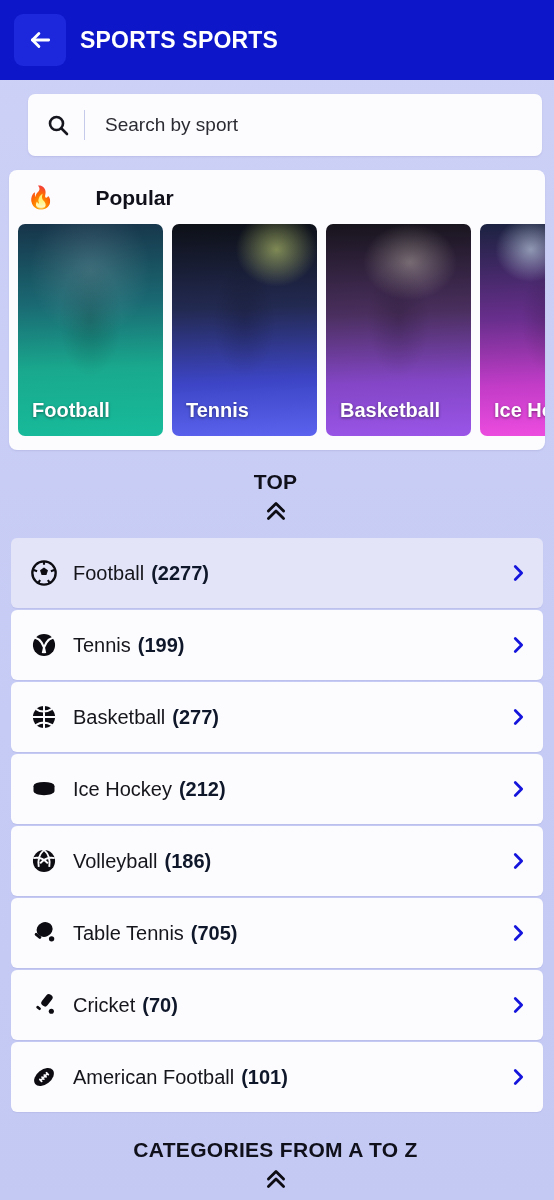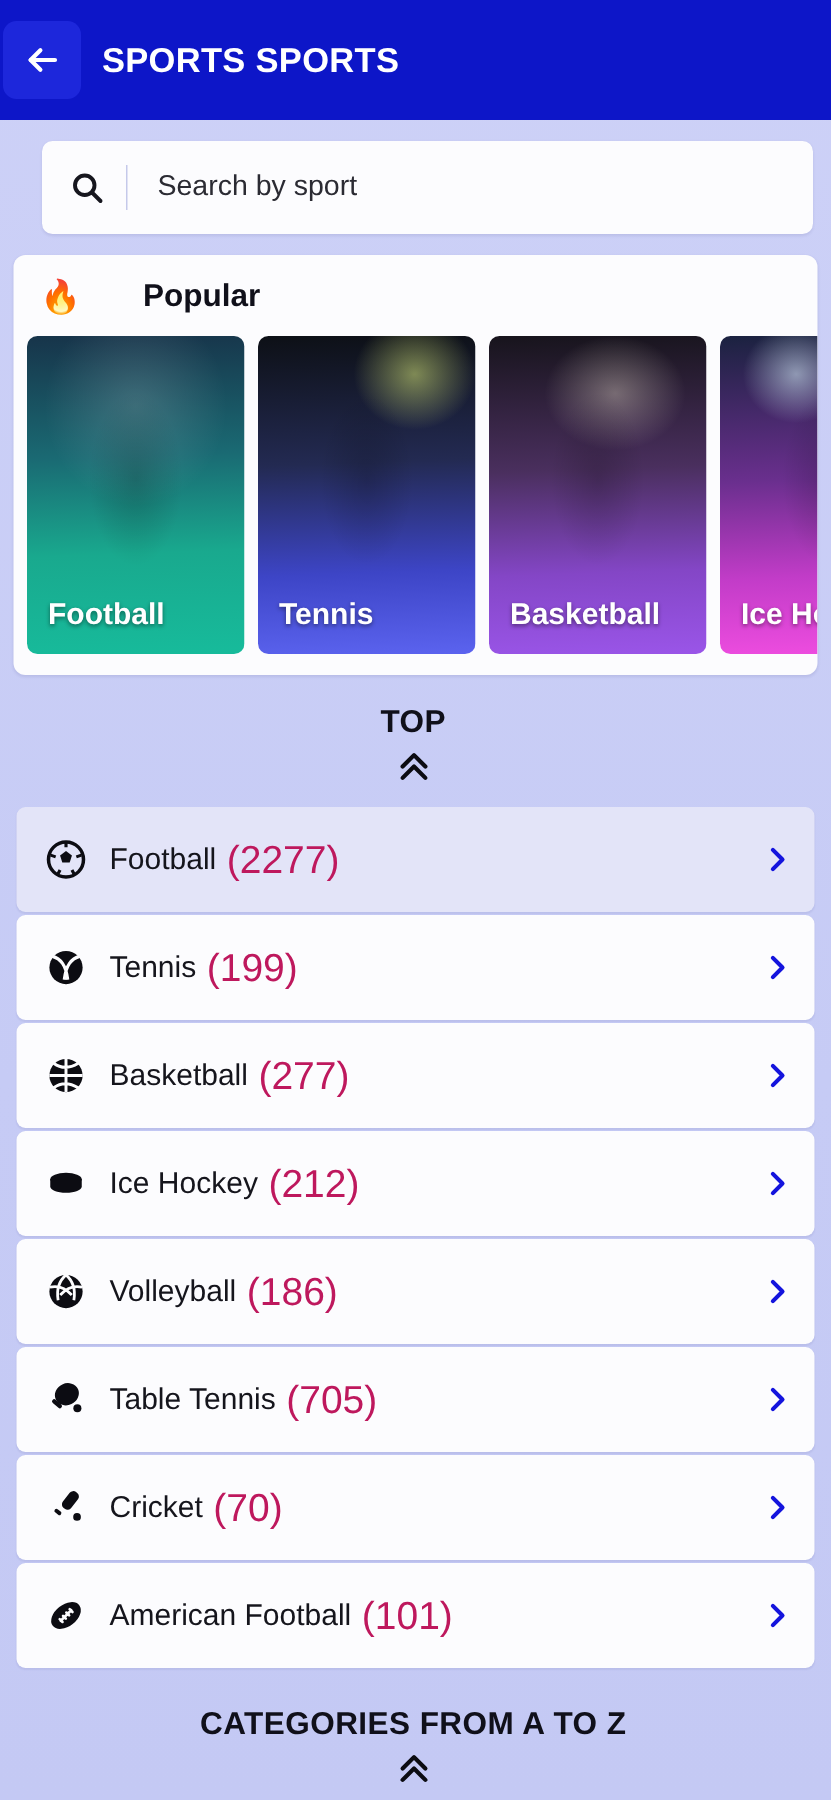--- a/index.html
+++ b/index.html
@@ -7,21 +7,21 @@
     width: 554px; height: 1200px;
     font-family: "Liberation Sans", sans-serif;
     background: #c9cdf6;
     overflow: hidden;
   }
   .app { position: relative; width: 554px; height: 1200px; background: linear-gradient(180deg,#cdd1f7 0%, #c6cbf5 60%, #c4c9f4 100%); }
 
   
   .header {
     height: 80px; background: #0d16c8;
-    display: flex; align-items: center; padding: 0 2px; gap: 14px;
+    display: flex; align-items: center; padding: 0 14px; gap: 14px;
   }
   .back-btn {
     width: 52px; height: 52px; border-radius: 9px;
     background: #1d27db;
     display: flex; align-items: center; justify-content: center;
     border: none; cursor: pointer; flex: 0 0 auto;
   }
   .back-btn svg { width: 26px; height: 26px; display:block; }
   .header-title {
     color: #ffffff; font-size: 23px; font-weight: bold;
@@ -99,21 +99,21 @@
   .rows { padding: 0 11px; display: flex; flex-direction: column; gap: 2px; }
   .sport-row {
     height: 70px; background: #fcfcfe; border-radius: 6px;
     display: flex; align-items: center; padding: 0 14px 0 18px;
     cursor: pointer; box-shadow: 0 1px 1px rgba(40,40,110,.07);
   }
   .sport-row.highlight { background: #e3e4f8; }
   .row-icon { width: 30px; height: 30px; flex: 0 0 auto; display:flex; align-items:center; justify-content:center; }
   .row-icon svg { width: 28px; height: 28px; display:block; }
   .row-label { margin-left: 14px; font-size: 20px; color: #15151c; white-space: nowrap; }
-  .row-count { margin-left: 7px; font-size: 26px; font-weight: normal; color: #be185d; white-space: nowrap; }
+  .row-count { margin-left: 7px; font-size: 20px; font-weight: bold; color: #0f172a; white-space: nowrap; }
   .row-spacer { flex: 1 1 auto; }
   .row-chevron svg { width: 22px; height: 22px; display:block; }
 
   
   .section-head.bottom { padding-top: 26px; padding-bottom: 0; }
 </style>
 </head>
 <body>
 
 <div class="app">

